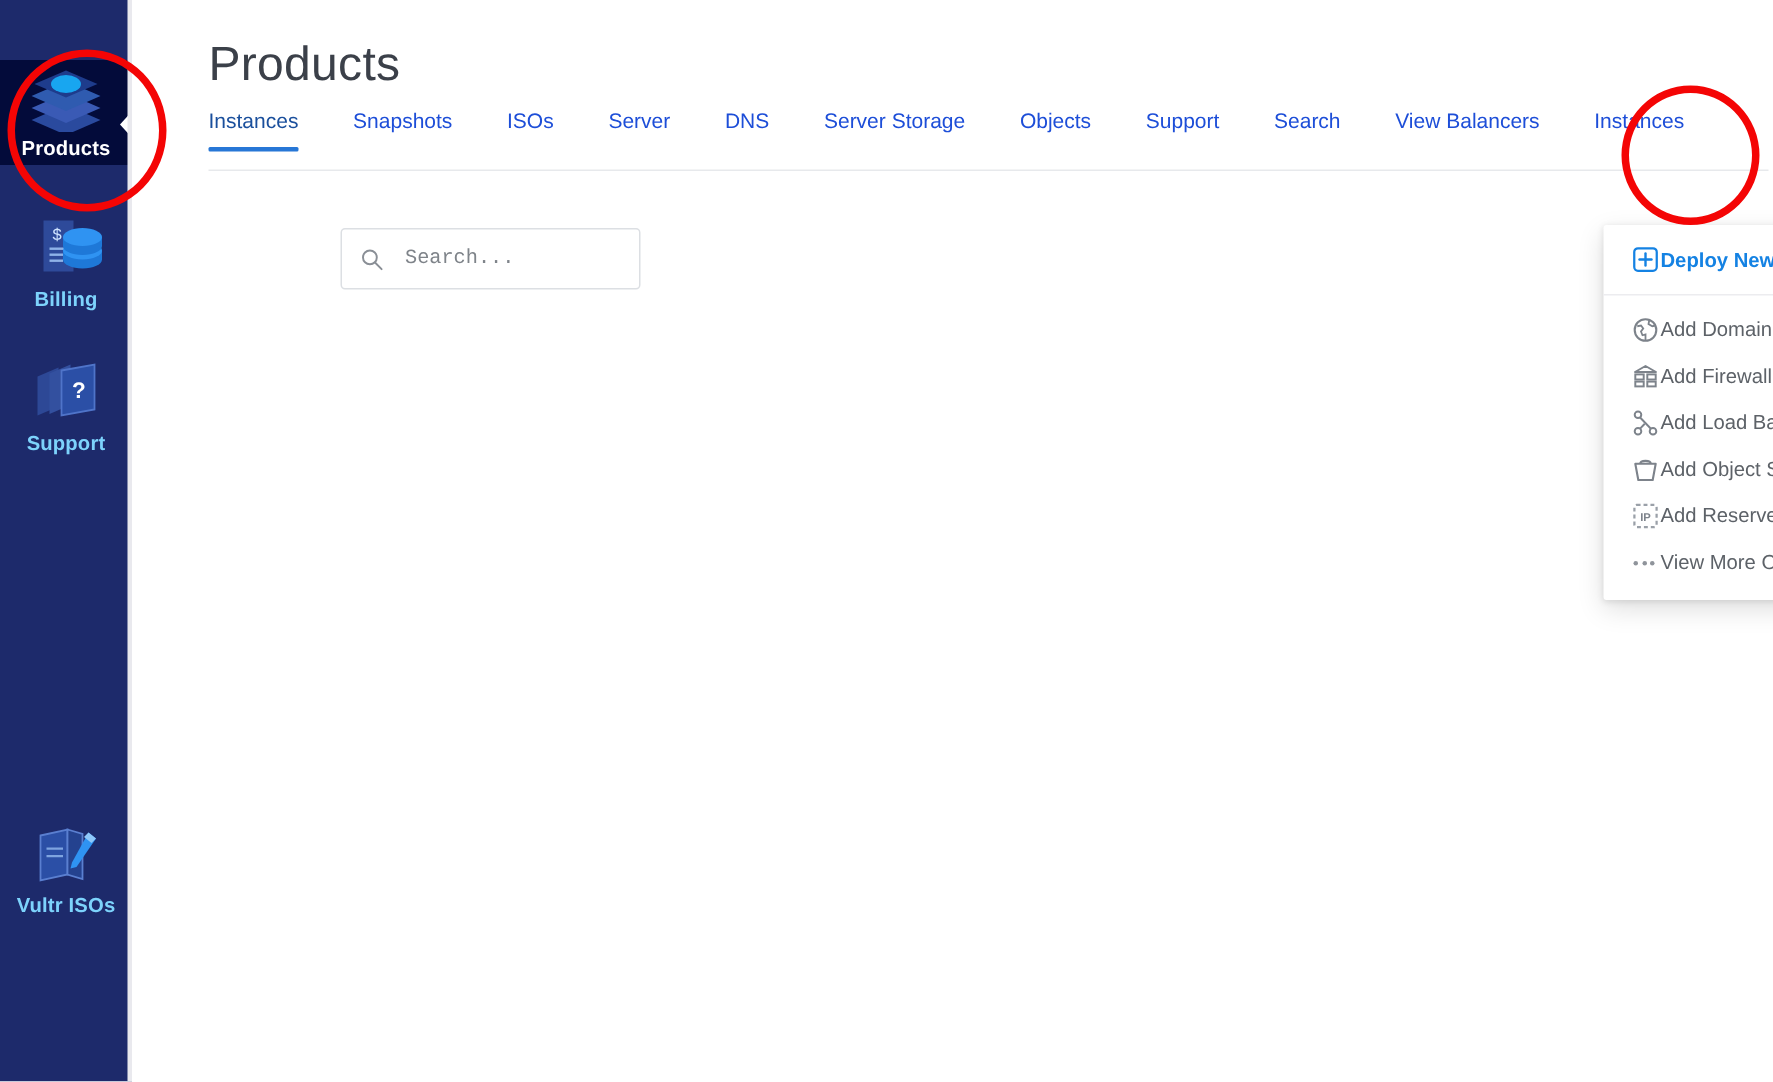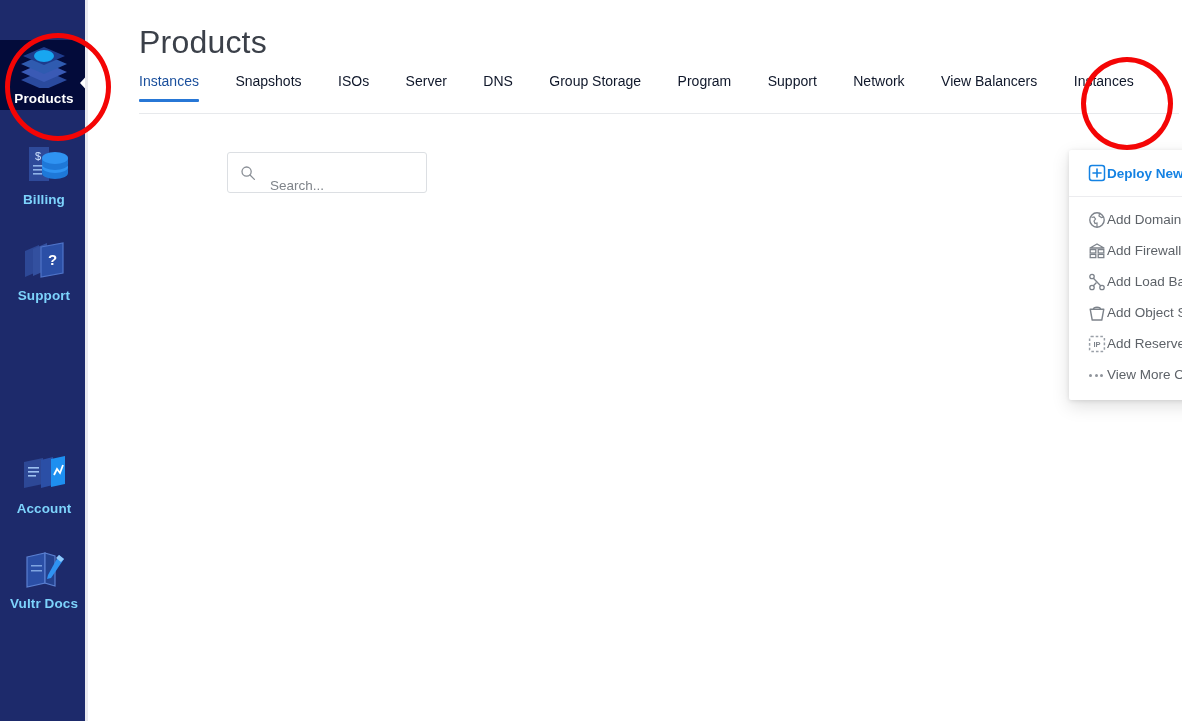--- a/index.html
+++ b/index.html
@@ -103,21 +103,21 @@
     position: absolute;
     left: 51px;
     top: 113px;
     width: 1040px;
     height: 1px;
     background: #e7e9ec;
   }
   .tab {
     display: inline-block;
     font-size: 14px;
-    color: #0f172a;
+    color: #1d4ed8;
     padding: 0 0 13px 0;
     margin-right: 32px;
     cursor: pointer;
     position: relative;
   }
   .tab.active {
     color: #1a4f9c;
   }
   .tab.active::after {
     content: "";
@@ -137,25 +137,25 @@
     border-radius: 3px;
     background: #ffffff;
   }
   #search-icon {
     position: absolute;
     left: 12px; top: 12px;
     width: 16px; height: 16px;
   }
   #search-input {
     position: absolute;
-    left: 40px; top: 13px;
+    left: 40px; top: 0;
     width: 152px; height: 39px;
     border: 0; outline: 0;
     background: transparent;
-    font-family: Liberation Sans, sans-serif;
+    font-family: Liberation Mono, monospace;
     font-size: 13.5px;
     color: #5d6268;
   }
   #search-input::placeholder { color: #7f848a; }
 
   
   .annot-circle {
     position: absolute;
     border: 5px solid #f40505;
     border-radius: 50%;
@@ -269,69 +269,55 @@
           <polygon points="12,14 26,8 26,34 12,40" fill="#2d4896"></polygon>
           <polygon points="20,12 34,6 34,33 20,39" fill="#33509f"></polygon>
           <polygon points="28,10 50,6 50,36 28,40" fill="#2b4fa6" stroke="#4f74c9" stroke-width="1.2"></polygon>
           <text x="35" y="28" font-size="15" font-weight="bold" fill="#ffffff" font-family="Liberation Sans, sans-serif">?</text>
         </svg>
       </span>
       <span class="nav-label">Support</span>
     </div>
 
 
-    <div class="nav-item" style="top:450px;height:70px;">
-      <span class="nav-icon">
-        <svg width="62" height="48" viewBox="0 0 62 48">
-          <polygon points="11,12 30,8 30,34 11,38" fill="#2d4896"></polygon>
-          <rect x="15" y="17" width="11" height="1.6" fill="#9cc0f0"></rect>
-          <rect x="15" y="21" width="11" height="1.6" fill="#9cc0f0"></rect>
-          <rect x="15" y="25" width="8" height="1.6" fill="#9cc0f0"></rect>
-          <polygon points="28,10 40,7 40,35 28,38" fill="#2b4fa6"></polygon>
-          <polygon points="38,9 52,6 52,34 38,37" fill="#1e8ff0"></polygon>
-          <polyline points="41,25 44,19 47,23 50,15" fill="none" stroke="#ffffff" stroke-width="1.8"></polyline>
-        </svg>
-      </span>
-      <span class="nav-label">Account</span>
-    </div>
 
     <div class="nav-item" style="top:545px;height:70px;">
       <span class="nav-icon">
         <svg width="62" height="48" viewBox="0 0 62 48">
           <path d="M14,12 L32,8 L32,38 L14,42 Z" fill="#2b4fa6" stroke="#5a7fd0" stroke-width="1.2"></path>
           <path d="M32,8 L42,11 L42,41 L32,38 Z" fill="#24428f" stroke="#5a7fd0" stroke-width="1.2"></path>
           <rect x="18" y="20" width="11" height="1.5" fill="#7ea4e0"></rect>
           <rect x="18" y="25" width="11" height="1.5" fill="#7ea4e0"></rect>
           <polygon points="46,10 51,14 38,33 34,34 35,30" fill="#2f93f2"></polygon>
           <polygon points="46,10 51,14 48,17 43,13" fill="#8fc8fa"></polygon>
         </svg>
       </span>
-      <span class="nav-label">Vultr Docs</span>
+      <span class="nav-label">Vultr ISOs</span>
     </div>
 
     <div id="active-caret"></div>
   </nav>
   <div id="sidebar-strip"></div>
 
   <div id="main">
 
     <h1 id="page-title">Products</h1>
 
     <div id="tab-rule"></div>
 
     <div id="tabs">
       <span class="tab active">Instances</span>
       <span class="tab">Snapshots</span>
       <span class="tab">ISOs</span>
       <span class="tab">Server</span>
       <span class="tab">DNS</span>
-      <span class="tab">Group Storage</span>
-      <span class="tab">Program</span>
+      <span class="tab">Server Storage</span>
+      <span class="tab">Objects</span>
       <span class="tab">Support</span>
-      <span class="tab">Network</span>
+      <span class="tab">Search</span>
       <span class="tab">View Balancers</span>
       <span class="tab">Instances</span>
     </div>
 
     <div id="search-box">
       <span id="search-icon">
         <svg width="16" height="16" viewBox="0 0 16 16">
           <circle cx="6.6" cy="6.6" r="4.6" fill="none" stroke="#8a8f96" stroke-width="1.3"></circle>
           <line x1="10" y1="10" x2="14.4" y2="14.4" stroke="#8a8f96" stroke-width="1.3" stroke-linecap="round"></line>
         </svg>

